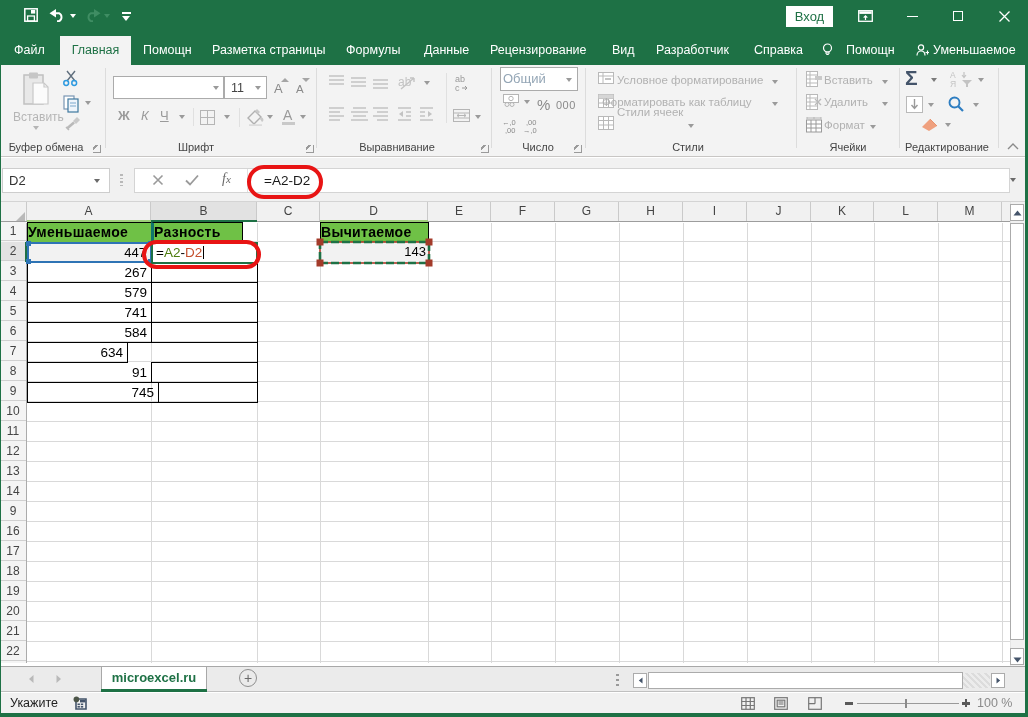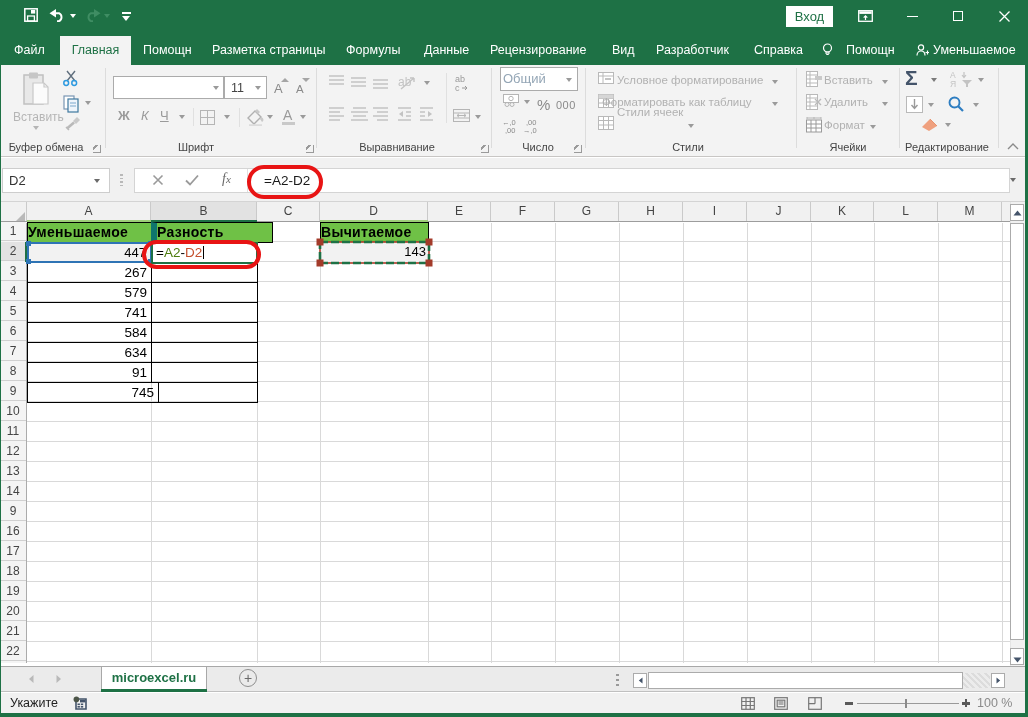--- a/index.html
+++ b/index.html
@@ -385,28 +385,28 @@
   <div class="gridv" style="left:555px"></div>
   <div class="gridv" style="left:619px"></div>
   <div class="gridv" style="left:683px"></div>
   <div class="gridv" style="left:747px"></div>
   <div class="gridv" style="left:811px"></div>
   <div class="gridv" style="left:874px"></div>
   <div class="gridv" style="left:938px"></div>
   <div class="gridv" style="left:1002px"></div>
 
   <div class="cell grn" style="left:27px;top:20px;width:125px;height:21px;border-left:1px solid #000">Уменьшаемое</div>
-  <div class="cell grn" style="left:151px;top:20px;width:122px;height:21px;border-left:6px solid #0f766e">Разность</div>
+  <div class="cell grn" style="left:151px;top:20px;width:92px;height:21px;border-left:3px solid #0f766e">Разность</div>
   <div class="cell grn" style="left:320px;top:20px;width:109px;height:21px;border-left:1px solid #000">Вычитаемое</div>
   <div class="cell num" style="left:27px;top:41px;width:125px;height:20px;border-left:1px solid #000">447</div>
   <div class="cell num" style="left:27px;top:61px;width:125px;height:20px;border-left:1px solid #000">267</div>
   <div class="cell num" style="left:27px;top:81px;width:125px;height:20px;border-left:1px solid #000">579</div>
   <div class="cell num" style="left:27px;top:101px;width:125px;height:20px;border-left:1px solid #000">741</div>
   <div class="cell num" style="left:27px;top:121px;width:125px;height:20px;border-left:1px solid #000">584</div>
-  <div class="cell num" style="left:27px;top:141px;width:125px;height:20px;border-left:1px solid #000">634</div>
+  <div class="cell num" style="left:27px;top:141px;width:101px;height:20px;border-left:1px solid #000">634</div>
   <div class="cell num" style="left:27px;top:161px;width:125px;height:20px;border-left:1px solid #000">91</div>
   <div class="cell num" style="left:27px;top:181px;width:132px;height:20px;border-left:1px solid #000">745</div>
   <div class="cell num" style="left:151px;top:41px;width:107px;height:20px"></div>
   <div class="cell num" style="left:151px;top:61px;width:107px;height:20px"></div>
   <div class="cell num" style="left:151px;top:81px;width:107px;height:20px"></div>
   <div class="cell num" style="left:151px;top:101px;width:107px;height:20px"></div>
   <div class="cell num" style="left:151px;top:121px;width:107px;height:20px"></div>
   <div class="cell num" style="left:151px;top:141px;width:107px;height:20px"></div>
   <div class="cell num" style="left:151px;top:161px;width:107px;height:20px"></div>
   <div class="cell num" style="left:151px;top:181px;width:107px;height:20px"></div>

